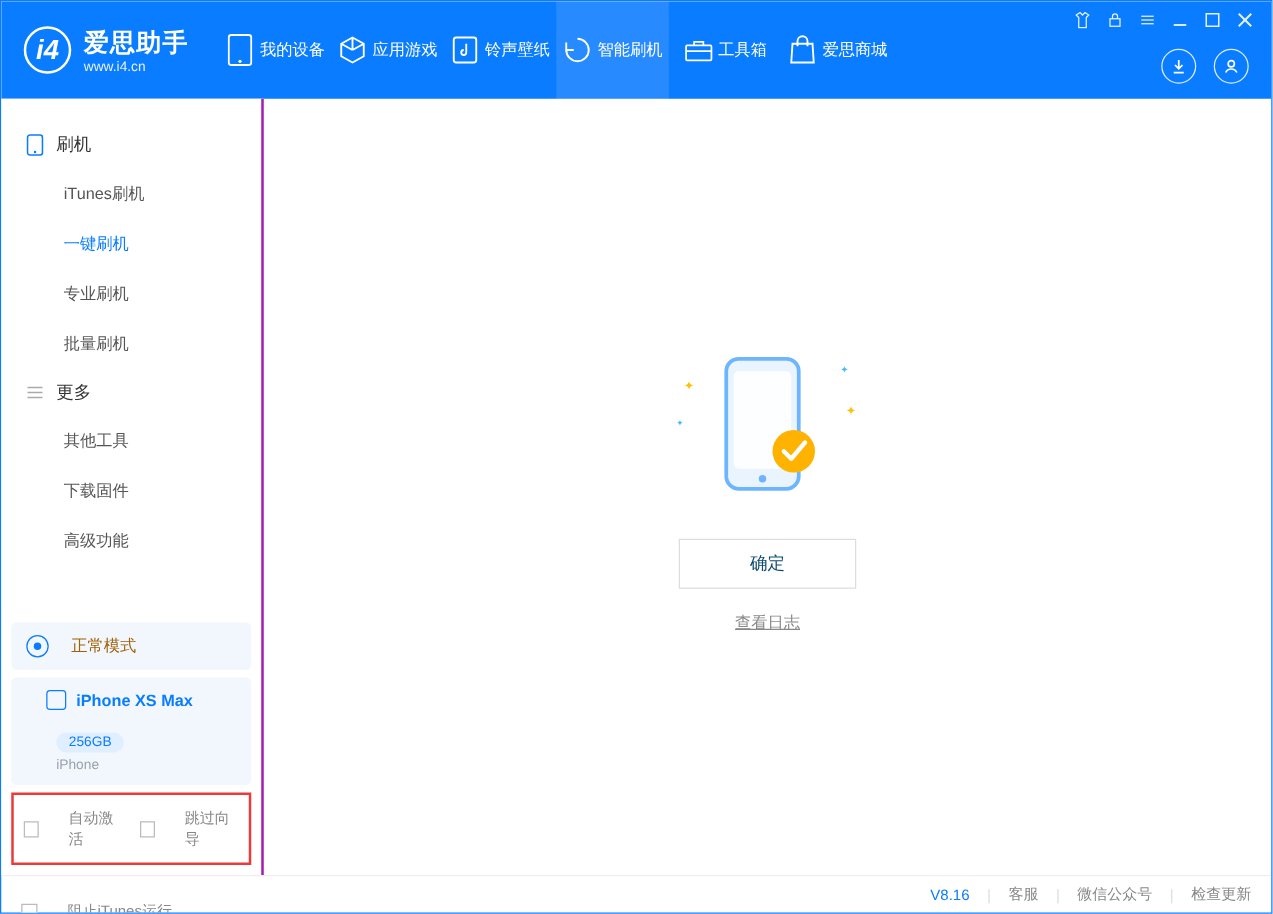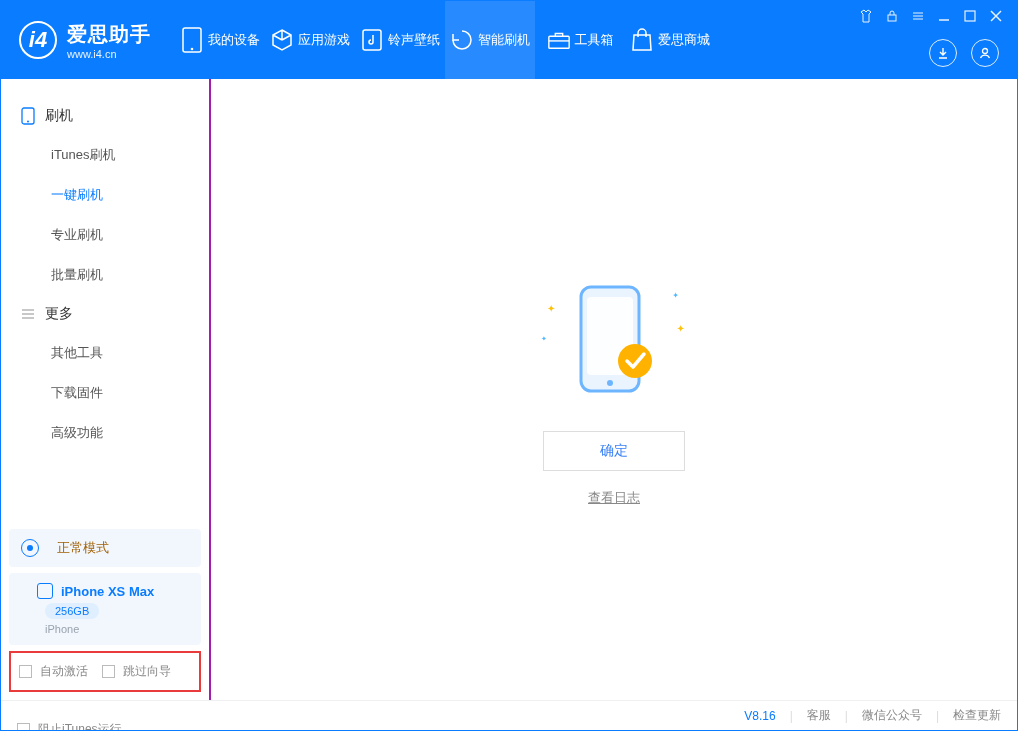--- a/index.html
+++ b/index.html
@@ -31,33 +31,33 @@
 
 .sidebar-bottom { position: absolute; bottom: 0; left: 0; right: 0; }
 .mode-card, .device-card { background: #f2f7fe; margin: 6px 8px; border-radius: 4px; padding: 10px 12px; }
 .mode-card { display: flex; align-items: flex-start; gap: 18px; color: #a16207; font-size: 13px; }
 .mode-icon { width: 18px; height: 18px; border: 1.5px solid #0a7cff; border-radius: 50%; display:flex; align-items:center; justify-content:center; }
 .mode-icon::after { content:""; width:6px; height:6px; background:#0a7cff; border-radius:50%; }
 .device-card { }
 .device-row { display:flex; align-items:center; gap:8px;padding-left:16px; }
 .device-icon { width:16px; height:16px; border:1.5px solid #0a7cff; border-radius:3px; }
 .device-name { color:#0a7cff; font-size:13px; font-weight:bold; }
-.device-cap { display:inline-block; margin-top:4px; margin-left:24px; background:#e0efff; color:#0a7cff; font-size:11px; padding:2px 10px; border-radius:10px; }
+.device-cap { display:inline-block; margin-top:18px; margin-left:24px; background:#e0efff; color:#0a7cff; font-size:11px; padding:2px 10px; border-radius:10px; }
 .device-type { margin-left:24px; margin-top:4px; color:#9aa3ad; font-size:11px; }
 
 .opts-box { border: 2px solid #e93b3b; margin: 6px 8px 8px 8px; padding: 10px 8px; display:flex; gap:14px; align-items:center; }
-.chk { display:flex; align-items:center; gap:8px; color:#888; font-size:12px; cursor:pointer; }
+.chk { display:flex; align-items:center; gap:24px; color:#888; font-size:12px; cursor:pointer; }
 .chk-box { width:13px; height:13px; border:1px solid #bbb; background:#fff; }
 
 
 .main { flex: 1; display: flex; flex-direction: column; align-items: center; justify-content: center; gap: 18px; }
 .phone-illus { width: 110px; height: 140px; position: relative; display:flex; align-items:center; justify-content:center; }
 .sparkle { position:absolute; color:#ffc107; }
 .success-msg { font-size: 18px; color: #333; }
-.ok-btn { border: 1px solid #ddd; background: #fff; padding: 10px 56px; font-size: 14px; color: #3b82f6; cursor: pointer; }
+.ok-btn { border: 1px solid #ddd; background: #fff; padding: 10px 56px; font-size: 14px; color: #0c4a6e; cursor: pointer; }
 .log-link { color: #888; font-size: 13px; cursor: pointer; text-decoration: underline; }
 
 
 .footer { height: 30px; border-top: 1px solid #eef0f2; display: flex; align-items: center; padding: 0 16px; font-size: 12px; color: #888; }
 .footer .chk { color:#888;margin-top:28px; }
 .footer-right { margin-left: auto; display: flex; align-items: center; gap: 14px; }
 .footer-right .sep { color:#ddd; }
 .footer-link { cursor:pointer; }
 .version { color:#0a7cff; }
 </style>

